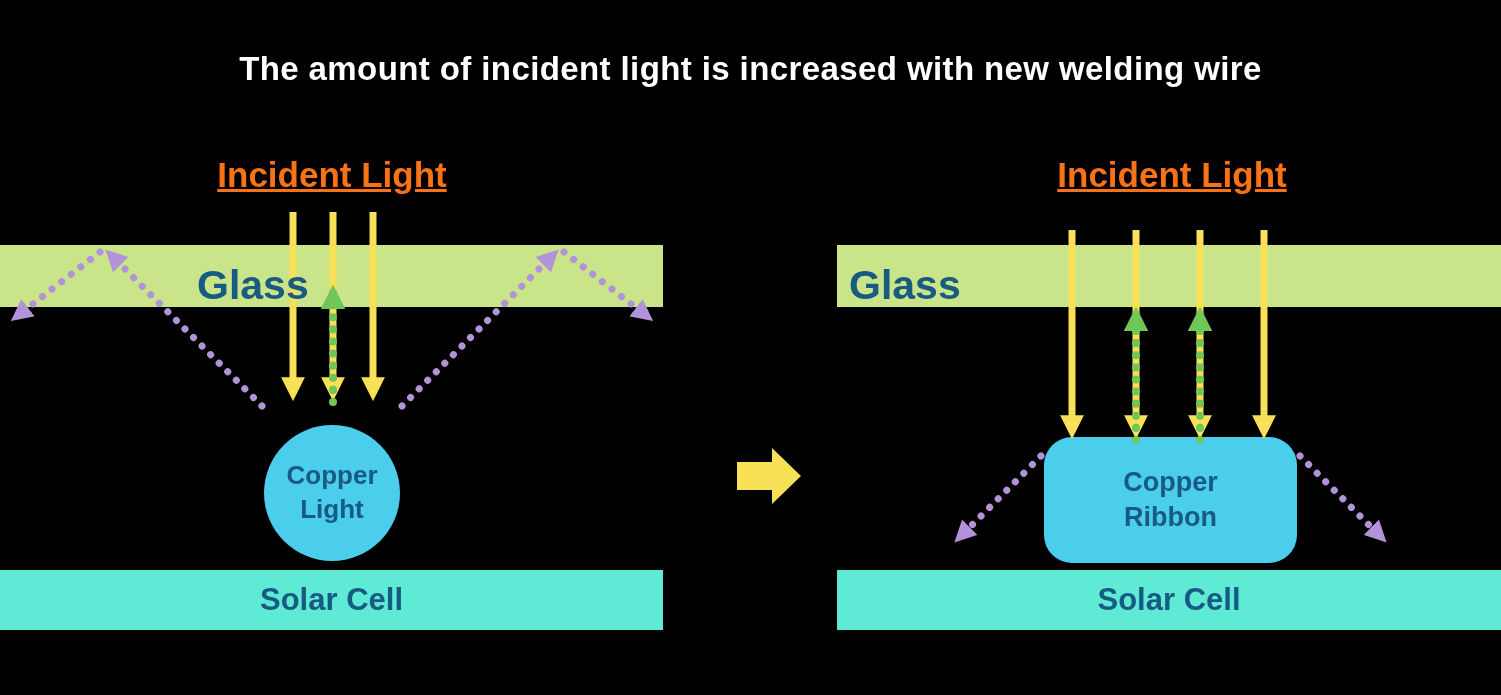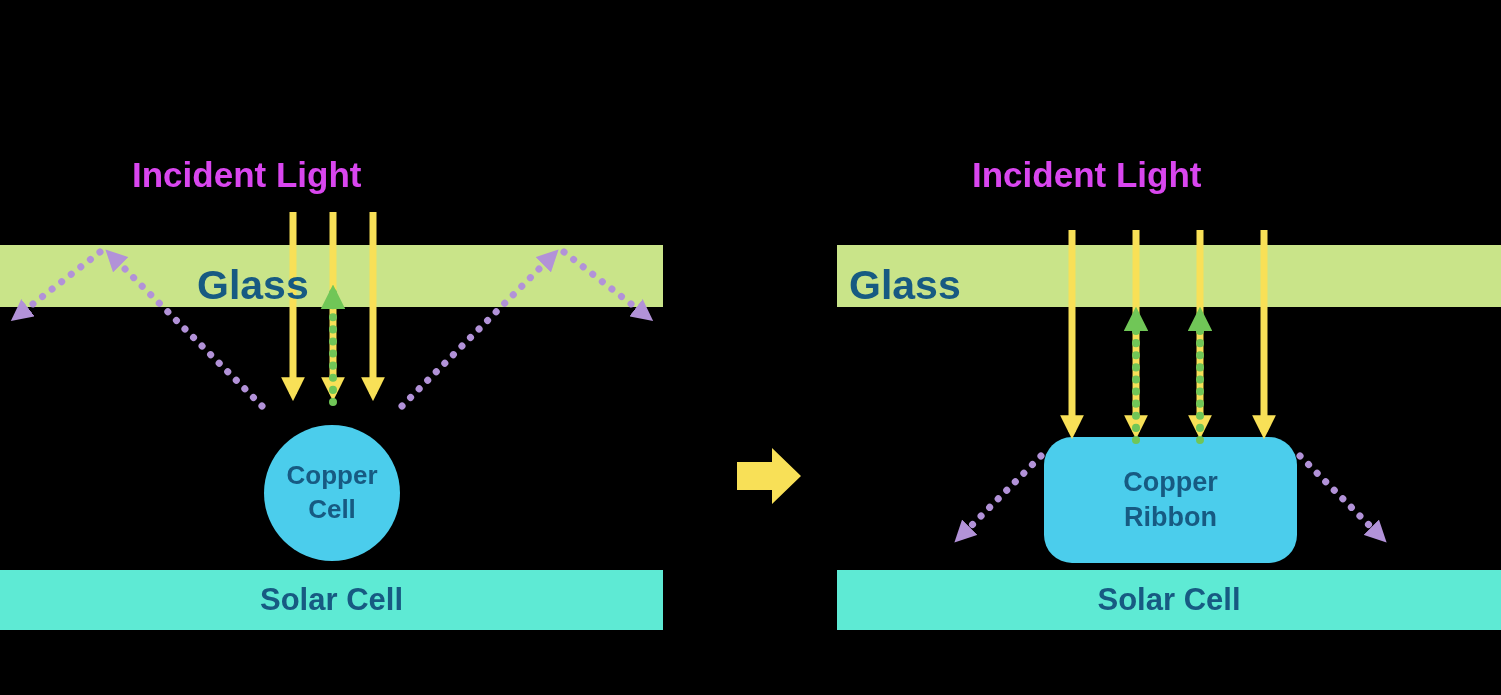--- a/index.html
+++ b/index.html
@@ -6,21 +6,21 @@
   html,body { background:#000; }
   .canvas {
     position:relative; width:1501px; height:695px; background:#000;
     font-family:"Liberation Sans", sans-serif; font-weight:bold; overflow:hidden;
   }
   .title {
     position:absolute; left:0; top:50px; width:1501px; text-align:center;
     color:#ffffff; font-size:33px; letter-spacing:0.4px;
   }
   .incident {
-    position:absolute; width:400px; color:#d946ef; font-size:35px;
+    position:absolute; width:400px; text-align:center; color:#f97316; font-size:35px;text-decoration:underline;
   }
   .incident.l { left:132px; top:155px; }
   .incident.r { left:972px; top:155px; }
   .glass { position:absolute; top:245px; height:62px; background:#c9e489; }
   .glass.l { left:0; width:663px; }
   .glass.r { left:837px; width:664px; }
   .glass-label { position:absolute; color:#175a82; font-size:41px; }
   .glass-label.l { left:197px; top:262px; }
   .glass-label.r { left:849px; top:262px; }
   .copper-wire {
@@ -52,21 +52,21 @@
   <div class="glass l"></div>
   <div class="glass r"></div>
   <div class="solar l">
     <span>Solar Cell</span>
   </div>
   <div class="solar r">
     <span>Solar Cell</span>
   </div>
   <div class="copper-wire">
     <span>Copper</span>
-    <span>Cell</span>
+    <span>Light</span>
   </div>
   <div class="copper-ribbon">
     <span>Copper</span>
     <span>Ribbon</span>
   </div>
 
   <svg class="overlay" width="1501" height="695" viewBox="0 0 1501 695">
     <defs>
       <marker id="ay" viewBox="0 0 10 10" refX="7" refY="5" markerWidth="3.4" markerHeight="3.4" orient="auto" markerUnits="strokeWidth">
         <path d="M0 0 L10 5 L0 10 Z" fill="#f8e057"></path>
@@ -97,18 +97,19 @@
     <line class="ray-y" x1="1200" y1="230" x2="1200" y2="432" marker-end="url(#ay)"></line>
     <line class="ray-y" x1="1264" y1="230" x2="1264" y2="432" marker-end="url(#ay)"></line>
 
     <line class="ray-g" x1="1136" y1="440" x2="1136" y2="314" marker-end="url(#ag)"></line>
     <line class="ray-g" x1="1200" y1="440" x2="1200" y2="314" marker-end="url(#ag)"></line>
 
     <line class="ray-p" x1="1041" y1="456" x2="959" y2="538" marker-end="url(#ap)"></line>
     <line class="ray-p" x1="1300" y1="456" x2="1382" y2="538" marker-end="url(#ap)"></line>
   </svg>
 
+  <div class="title">The amount of incident light is increased with new welding wire</div>
   <div class="incident l">Incident Light</div>
   <div class="incident r">Incident Light</div>
   <div class="glass-label l">Glass</div>
   <div class="glass-label r">Glass</div>
 
 </div>
 
 </body></html>

